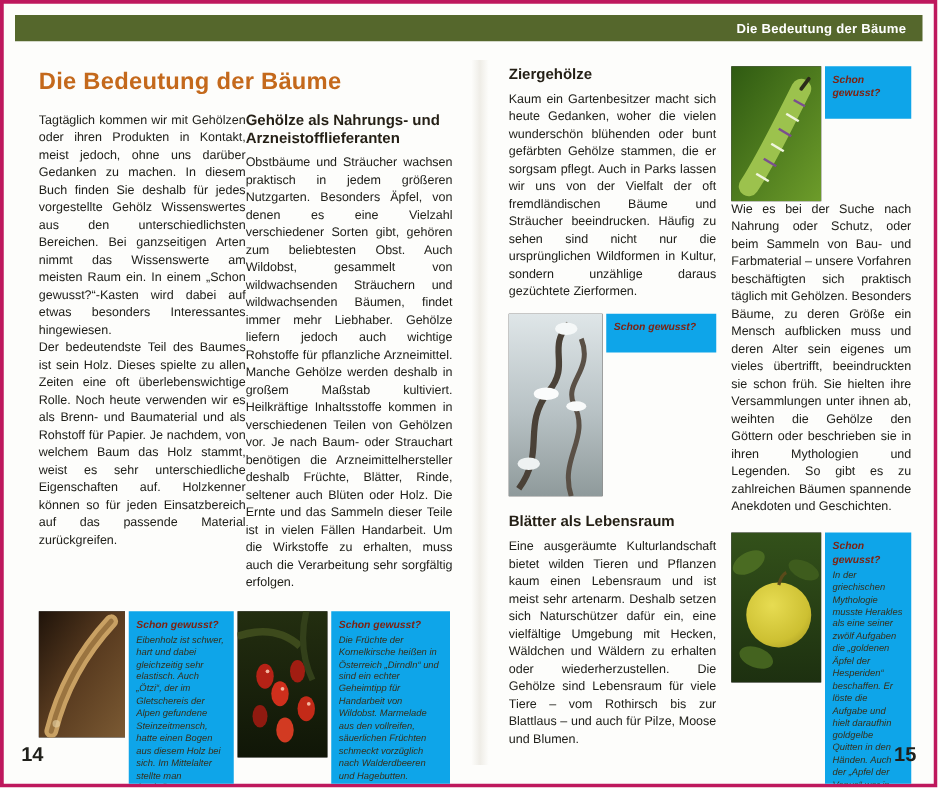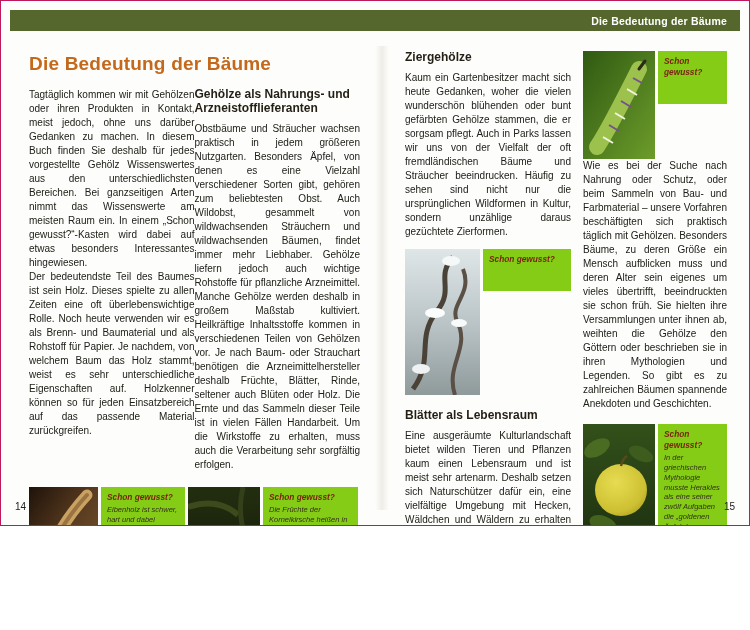--- a/index.html
+++ b/index.html
@@ -1,19 +1,19 @@
 <!DOCTYPE html>
 <html lang="de"><head>
 <meta charset="utf-8">
 <style>
   *{margin:0;padding:0;box-sizing:border-box}
   html,body{background:#ffffff}
-  .sheet{position:relative;width:750px;height:526px;background:#fdfdfb;
+  .sheet{position:relative;width:750px;height:630px;background:#fdfdfb;
          font-family:"Liberation Sans","DejaVu Sans",sans-serif;color:#20201b;
-         overflow:hidden;border:1px solid #be185d}
+         overflow:hidden;border:3px solid #be185d}
   .header-bar{position:absolute;top:9px;left:9px;right:9px;height:21px;background:#55672c;
               display:flex;align-items:center;justify-content:flex-end;padding-right:13px}
   .header-title{color:#fff;font-size:10.5px;font-weight:bold;letter-spacing:.2px}
   .gutter{position:absolute;left:374px;top:45px;bottom:15px;width:14px;
           background:linear-gradient(90deg,transparent,#efede7,transparent)}
   .page{position:absolute;top:50px}
   .page-left{left:28px;width:331px}
   .page-right{left:404px;width:322px}
   .page-title{font-size:19px;font-weight:bold;color:#c4691c;margin:2px 0 13px;letter-spacing:.2px}
   .cols{display:flex}
@@ -29,26 +29,26 @@
   .figures.bottom{margin-top:15px}
   .figures.mid{margin-top:10px;margin-bottom:2px}
   .figures.last{margin-top:13px}
   .photo{flex:none;line-height:0;background:#222}
   .photo svg{display:block;width:100%;height:100%}
   .ph-wood{width:69px;height:101px}
   .ph-cherries{width:72px;height:117px}
   .ph-snow{width:75px;height:146px}
   .ph-cat{width:72px;height:108px}
   .ph-quince{width:72px;height:120px}
-  .infobox{background:#84cc16;padding:5px 6px 24px;font-size:7.5px;line-height:1.32;
+  .infobox{background:#0ea5e9;padding:5px 6px 13px;font-size:7.5px;line-height:1.32;
            font-style:italic;color:#35301d;flex:1;min-width:0}
   .bx-yew{flex:none;width:84px}
   .bx-cornel{flex:none;width:95px}
   .infobox-label{font-size:8.3px;font-weight:bold;color:#7d2312;margin-bottom:2px}
-  .page-num{position:absolute;bottom:13px;font-size:10px;font-weight:normal;color:#20201b}
+  .page-num{position:absolute;bottom:13px;font-size:16px;font-weight:bold;color:#20201b}
   .page-num.pl{left:14px}
   .page-num.pr{right:14px}
 </style>
 </head>
 <body>
 
 <div class="sheet">
 
   <div class="header-bar">
     <span class="header-title">Die Bedeutung der Bäume</span>
@@ -112,21 +112,21 @@
           <ellipse cx="18" cy="84" rx="6" ry="9" fill="#8f1a10"></ellipse>
           <ellipse cx="38" cy="95" rx="7" ry="10" fill="#d23a22"></ellipse>
           <circle cx="24" cy="48" r="1.5" fill="#f3b6a0"></circle>
           <circle cx="36" cy="62" r="1.5" fill="#f3b6a0"></circle>
           <circle cx="57" cy="74" r="1.5" fill="#f3b6a0"></circle>
         </svg>
       </div>
 
       <div class="infobox bx-cornel">
         <div class="infobox-label">Schon gewusst?</div>
-        <div class="infobox-text">Die Früchte der Kornelkirsche heißen in Österreich „Dirndln“ und sind ein echter Geheimtipp für Liebhaber von Wildobst. Marmelade aus den vollreifen, säuerlichen Früchten schmeckt vorzüglich nach Walderdbeeren und Hagebutten.</div>
+        <div class="infobox-text">Die Früchte der Kornelkirsche heißen in Österreich „Dirndln“ und sind ein echter Geheimtipp für Handarbeit von Wildobst. Marmelade aus den vollreifen, säuerlichen Früchten schmeckt vorzüglich nach Walderdbeeren und Hagebutten.</div>
       </div>
     </div>
   </div>
 
   <div class="page page-right">
     <div class="cols">
 
       <div class="col col-c3">
         <div class="heading first">Ziergehölze</div>
         <p class="body">Kaum ein Gartenbesitzer macht sich heute Gedanken, woher die vielen wunderschön blühenden oder bunt gefärbten Gehölze stammen, die er sorgsam pflegt. Auch in Parks lassen wir uns von der Vielfalt der oft fremdländischen Bäume und Sträucher beeindrucken. Häufig zu sehen sind nicht nur die ursprünglichen Wildformen in Kultur, sondern unzählige daraus gezüchtete Zierformen.</p>

